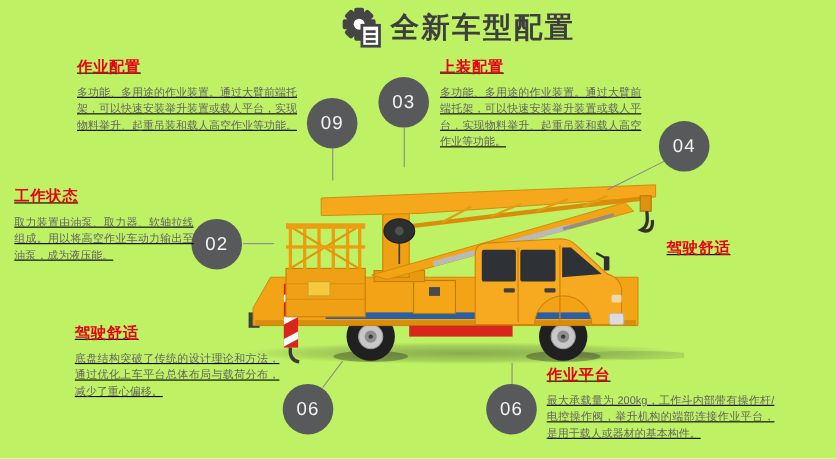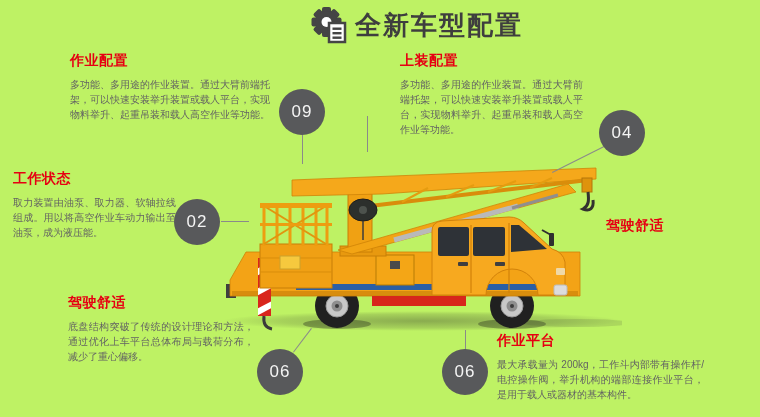--- a/index.html
+++ b/index.html
@@ -2,21 +2,21 @@
 <html><head>
 <meta charset="utf-8">
 <style>
   html,body{margin:0;padding:0;background:#fff;}
   .stage{position:relative;width:760px;height:417px;background:#bef264;overflow:hidden;
          font-family:"Liberation Sans","DejaVu Sans",sans-serif;}
   
   .header{position:absolute;left:308px;top:5px;display:flex;align-items:center;gap:7px;}
   .title{font-size:26px;font-weight:bold;color:#3e3e3e;letter-spacing:2px;white-space:nowrap;}
   
-  .sec{position:absolute;}
+  .sec{position:absolute;text-decoration:underline;}
   .sec h2{margin:0;font-size:14px;font-weight:bold;color:#e60012;letter-spacing:.5px;}
   .sec p{margin:7px 0 0;font-size:10px;line-height:15px;color:#636363;text-align:justify;}
   #sec-work-config{left:70px;top:52px;width:200px;}
   #sec-upper-config{left:400px;top:52px;width:183px;}
   #sec-work-state{left:13px;top:170px;width:163px;}
   #sec-driving-comfort{left:606px;top:217px;width:152px;}
   #sec-chassis-config{left:68px;top:294px;width:186px;}
   #sec-work-platform{left:497px;top:332px;width:207px;}
   
   .circle{position:absolute;width:46px;height:46px;border-radius:50%;background:#58595b;
@@ -183,20 +183,21 @@
 
   <div class="line" id="l01"></div>
   <div class="line" id="l02"></div>
   <div class="line" id="l03"></div>
   <div class="line diag" id="l04"></div>
   <div class="line diag" id="l05"></div>
   <div class="line" id="l06"></div>
 
   <div class="circle" id="c01">02</div>
   <div class="circle" id="c02">09</div>
+  <div class="circle" id="c03">03</div>
   <div class="circle" id="c04">04</div>
   <div class="circle" id="c05">06</div>
   <div class="circle" id="c06">06</div>
 
   <div class="sec" id="sec-work-config">
     <h2>作业配置</h2>
     <p>多功能、多用途的作业装置。通过大臂前端托架，可以快速安装举升装置或载人平台，实现物料举升、起重吊装和载人高空作业等功能。</p>
   </div>
   <div class="sec" id="sec-upper-config">
     <h2>上装配置</h2>

